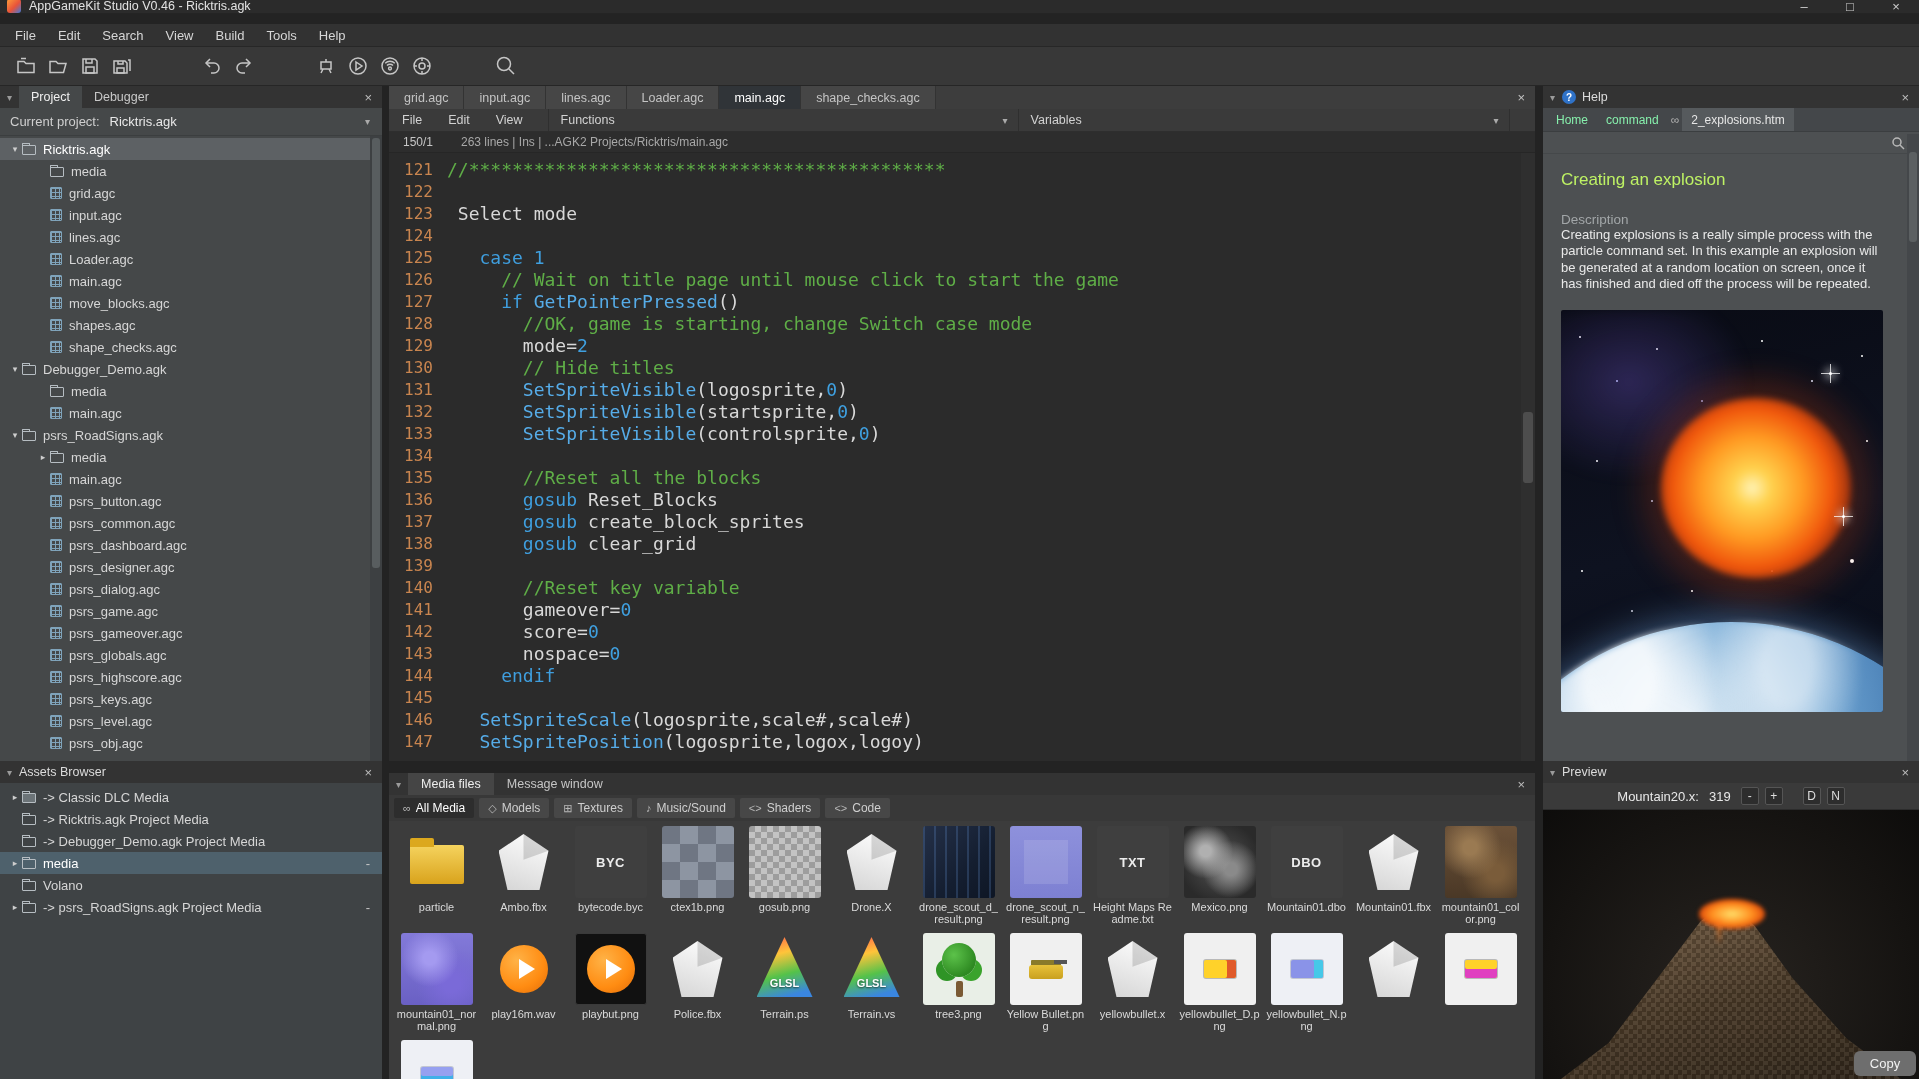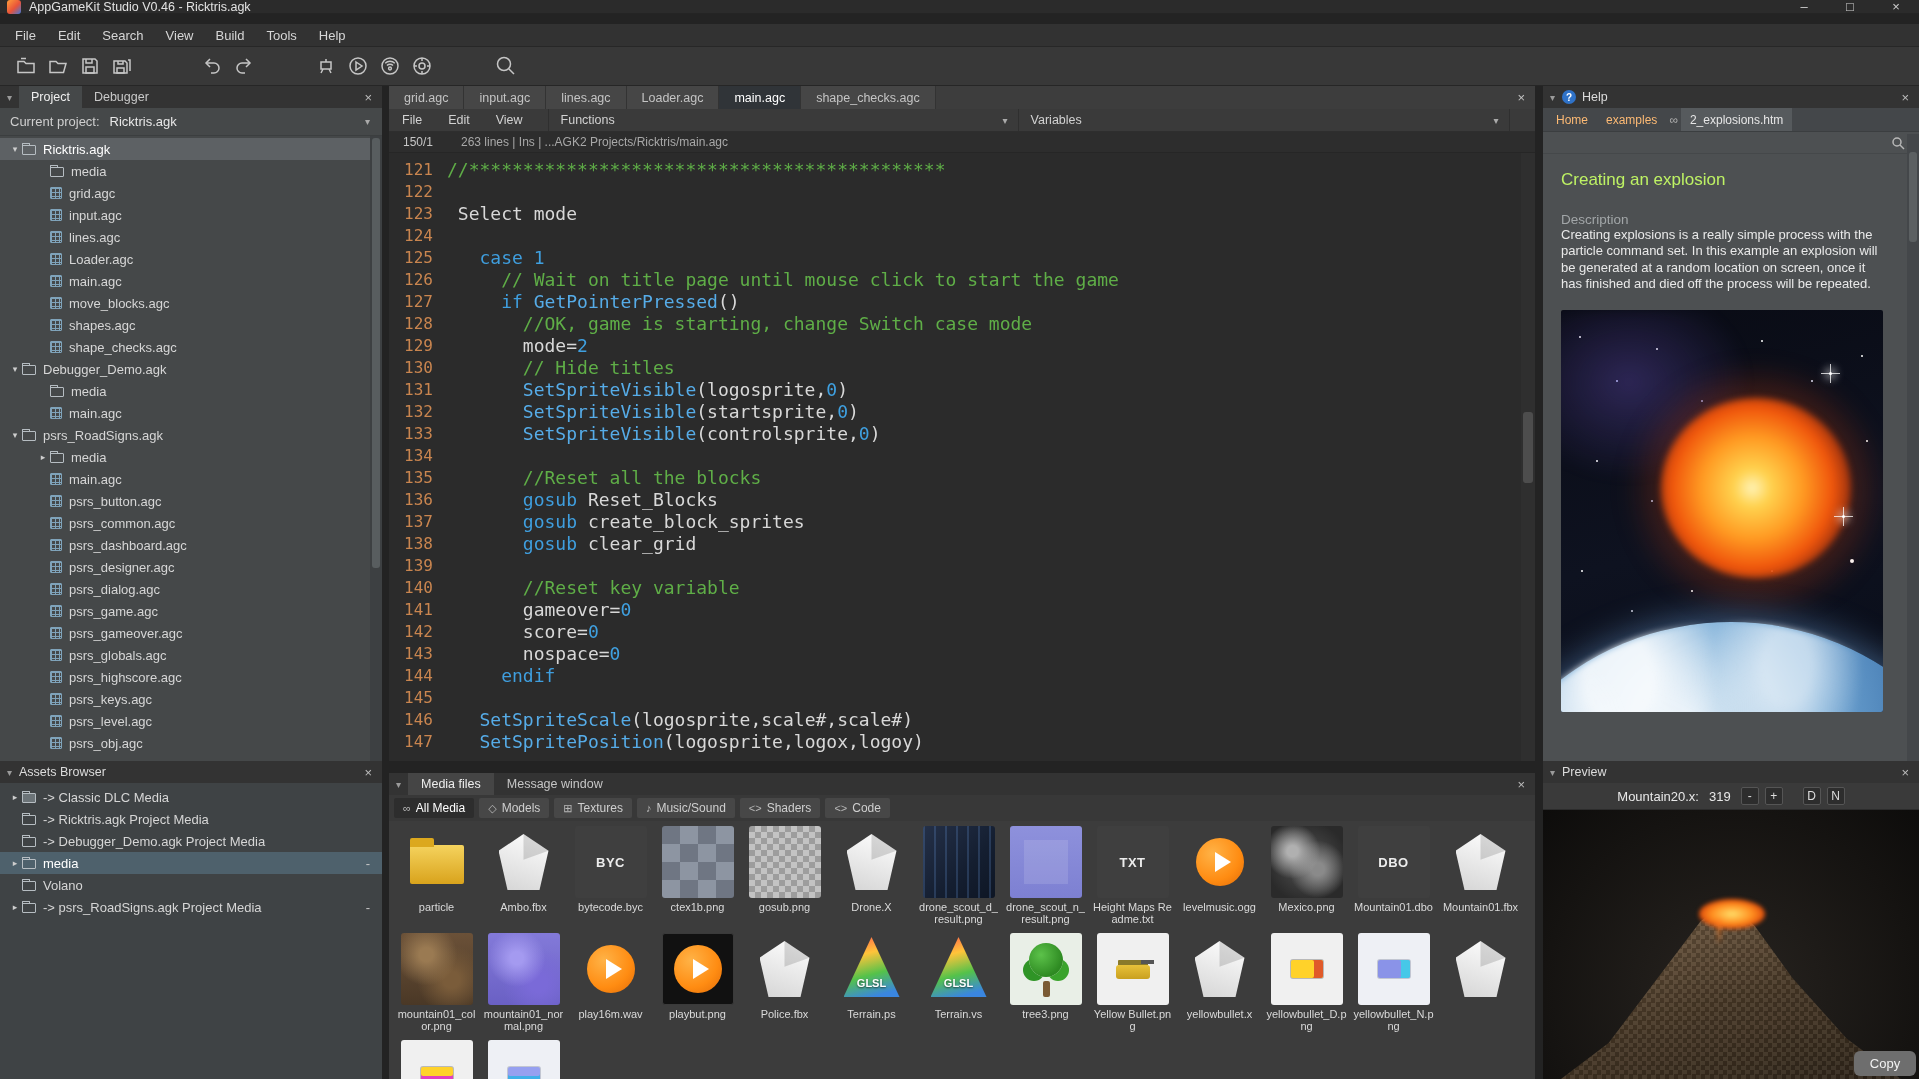--- a/index.html
+++ b/index.html
@@ -1,20 +1,20 @@
 <!DOCTYPE html>
 <html><head>
 <meta charset="utf-8">
 <style>
 *{margin:0;padding:0;box-sizing:border-box}
 html,body{background:#1c1c1c}
 .app{position:relative;width:1919px;height:1079px;background:#232323;font-family:"Liberation Sans",sans-serif;color:#ddd;overflow:hidden;font-size:13px}
 
 
-.titlebar{position:absolute;left:0;top:0;width:1919px;height:14px;background:#2b2b2b;display:flex;align-items:center;border-bottom:1px solid #242424}
+.titlebar{position:absolute;left:0;top:0;width:1919px;height:14px;background:#2b2b2b;display:flex;align-items:flex-end;border-bottom:1px solid #242424}
 .app-icon{width:14px;height:14px;margin:0 8px 0 7px;border-radius:3px;background:linear-gradient(135deg,#ff9d3a,#e8533a 55%,#3a7ae0)}
 .tb-title{font-size:12.5px;color:#e2e2e2}
 .win-controls{margin-left:auto;display:flex;height:100%}
 .win-btn{width:46px;display:flex;align-items:center;justify-content:center;color:#cfcfcf;font-size:13px}
 .menubar{position:absolute;left:0;top:24px;width:1919px;height:23px;background:#323232;display:flex;align-items:center;padding-left:4px;border-bottom:1px solid #272727}
 .menu-item{padding:0 11px;color:#d6d6d6;height:100%;display:flex;align-items:center}
 .toolbar{position:absolute;left:0;top:47px;width:1919px;height:39px;background:#383838;display:flex;align-items:center;border-bottom:1px solid #262626}
 .tool-btn{width:32px;height:32px;display:flex;align-items:center;justify-content:center}
 .tool-btn svg{stroke:#c6c6c6;fill:none;stroke-width:1.5}
 .tsp1{width:58px}.tsp2{width:50px}.tsp3{width:52px}
@@ -135,21 +135,21 @@
 .th-ybd2 .thumb{background:#f0f0f0}
 .th-ybd2 .thumb::before{content:"";width:32px;height:18px;border-radius:2px;background:#ffd22a;box-shadow:inset 0 -9px 0 #e040c0,0 0 0 1px #b9b9b9}
 .th-ybn2 .thumb{background:#eef0f5}
 .th-ybn2 .thumb::before{content:"";width:32px;height:18px;border-radius:2px;background:#96a0f0;box-shadow:inset 0 -9px 0 #40b0e8,0 0 0 1px #c2c6d2}
 
 
 .help-panel{position:absolute;left:1543px;top:86px;width:376px;height:675px;background:#4d5052;overflow:hidden}
 .hicon{width:14px;height:14px;border-radius:50%;background:#2f72c8;color:#fff;font-size:10px;font-weight:bold;display:flex;align-items:center;justify-content:center;margin-right:6px;flex:none}
 .htabs{height:24px;background:#44474a;display:flex;align-items:center;padding-left:4px;border-bottom:1px solid #3b3e40;font-size:12px}
 .htabs-list{display:flex;height:100%;align-items:center}
-.htab{padding:0 9px;color:#fdba74;height:100%;display:flex;align-items:center}
+.htab{padding:0 9px;color:#86efac;height:100%;display:flex;align-items:center}
 .linkicon{color:#aeaeae;font-size:12px;padding:0 3px}
 .htab.doc{color:#e6e6e6;background:#565a5d}
 .hsearch{height:22px;display:flex;align-items:center;justify-content:flex-end;padding-right:14px;border-bottom:1px solid #45484a}
 .hsearch svg{stroke:#b8b8b8;fill:none;stroke-width:1.5}
 .hcontent{position:absolute;top:70px;left:0;right:12px;bottom:0;padding:14px 18px;overflow:hidden}
 .harticle{color:#bef264;font-size:17px}
 .hsection{color:#a2a6a8;font-size:13.5px;margin-top:22px}
 .hbody{color:#e9e9e9;font-size:13px;line-height:1.25;}
 .himage{position:relative;margin-top:18px;width:322px;height:402px;background:linear-gradient(165deg,#090b14,#0e1220 55%,#090d18);overflow:hidden;border-radius:2px}
 .stars{position:absolute;left:0;top:0;width:2px;height:2px;border-radius:50%;box-shadow:18px 26px 0 0 #fff,55px 70px 0 0 #cdd6ff,95px 38px 0 0 #fff,140px 90px 0 0 #aab6e8,200px 30px 0 0 #fff,250px 70px 0 0 #dfe6ff,300px 45px 0 0 #fff,35px 150px 0 0 #fff,90px 190px 0 0 #becdf5,160px 160px 0 0 #fff,230px 150px 0 1px #eef2ff,305px 130px 0 0 #fff,20px 260px 0 0 #fff,70px 300px 0 0 #ccccdd,130px 280px 0 0 #fff,210px 260px 0 0 #ddddee,290px 250px 0 1px #fff,60px 360px 0 0 #fff,150px 350px 0 0 #bbbbcc,240px 340px 0 0 #eee}
@@ -763,26 +763,20 @@
             <div class="badge"></div>
           </div>
           <div class="mlabel">drone_scout_n_result.png</div>
         </div>
         <div class="mitem th-badge">
           <div class="thumb">
             <div class="badge">TXT</div>
           </div>
           <div class="mlabel">Height Maps Readme.txt</div>
         </div>
-        <div class="mitem th-audio">
-          <div class="thumb">
-            <div class="badge"></div>
-          </div>
-          <div class="mlabel">levelmusic.ogg</div>
-        </div>
         <div class="mitem th-tx5">
           <div class="thumb">
             <div class="badge"></div>
           </div>
           <div class="mlabel">Mexico.png</div>
         </div>
         <div class="mitem th-badge">
           <div class="thumb">
             <div class="badge">DBO</div>
           </div>
@@ -894,21 +888,21 @@
       <span class="ptitle">Help</span>
       <span class="pclose">×</span>
     </div>
     <div class="htabs">
       <div class="htabs-list">
 
       <div class="htab">
             <span>Home</span>
           </div>
           <div class="htab">
-            <span>examples</span>
+            <span>command</span>
           </div>
         </div>
       <span class="linkicon">∞</span>
       <div class="htab doc">2_explosions.htm</div>
     </div>
     <div class="hsearch">
       <svg width="14" height="14">
           <circle cx="6" cy="6" r="4"></circle>
           <path d="M9 9 L13 13"></path>
         </svg>

